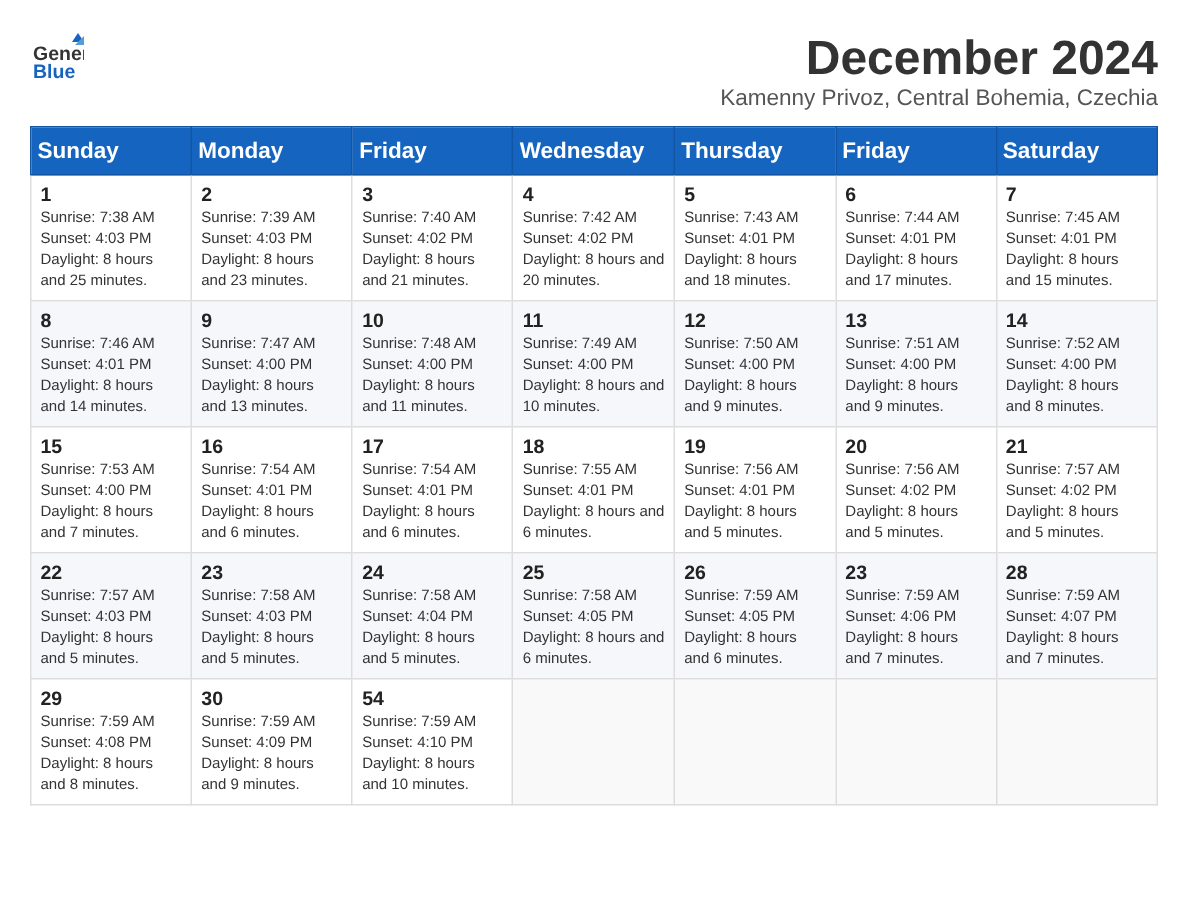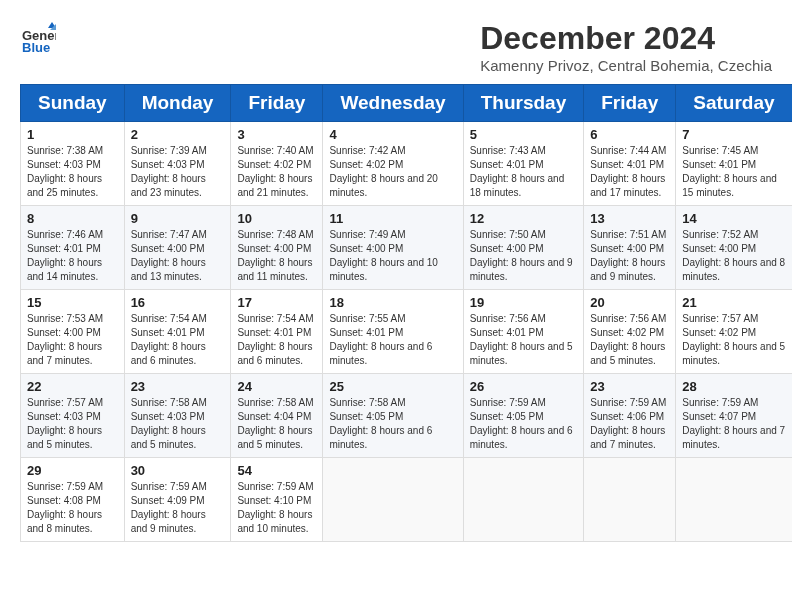--- a/index.html
+++ b/index.html
@@ -19,41 +19,42 @@
     .logo {
       display: flex;
       align-items: center;
       gap: 6px;
     }
     .logo-icon {
       width: 36px;
       height: 36px;
     }
     .title-area {
+      text-align: right;
     }
     .month-title {
       font-size: 32px;
       font-weight: bold;
       color: #333;
     }
     .location {
       font-size: 15px;
       color: #555;
     }
     .calendar {
       width: 100%;
       border-collapse: collapse;
       border: 1px solid #ccc;
     }
     .calendar th {
       background-color: #1565c0;
       color: #fff;
-      font-size: 19px;
+      font-size: 15px;
       font-weight: bold;
-      padding: 7px 17px;
+      padding: 7px 4px;
       text-align: left;
       border: 1px solid #1256a3;
     }
     .calendar td {
       vertical-align: top;
       padding: 5px 6px;
       font-size: 10px;
       color: #333;
       border: 1px solid #ddd;
       width: 108px;

